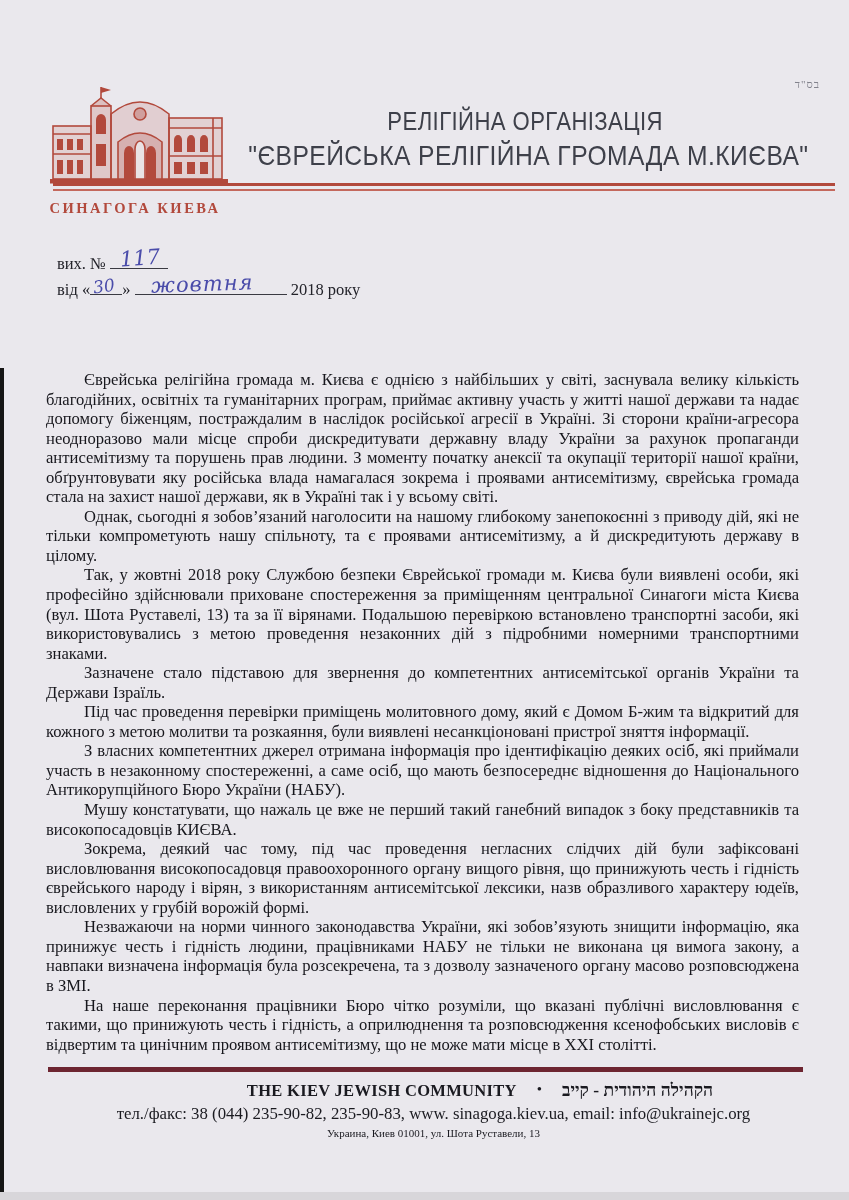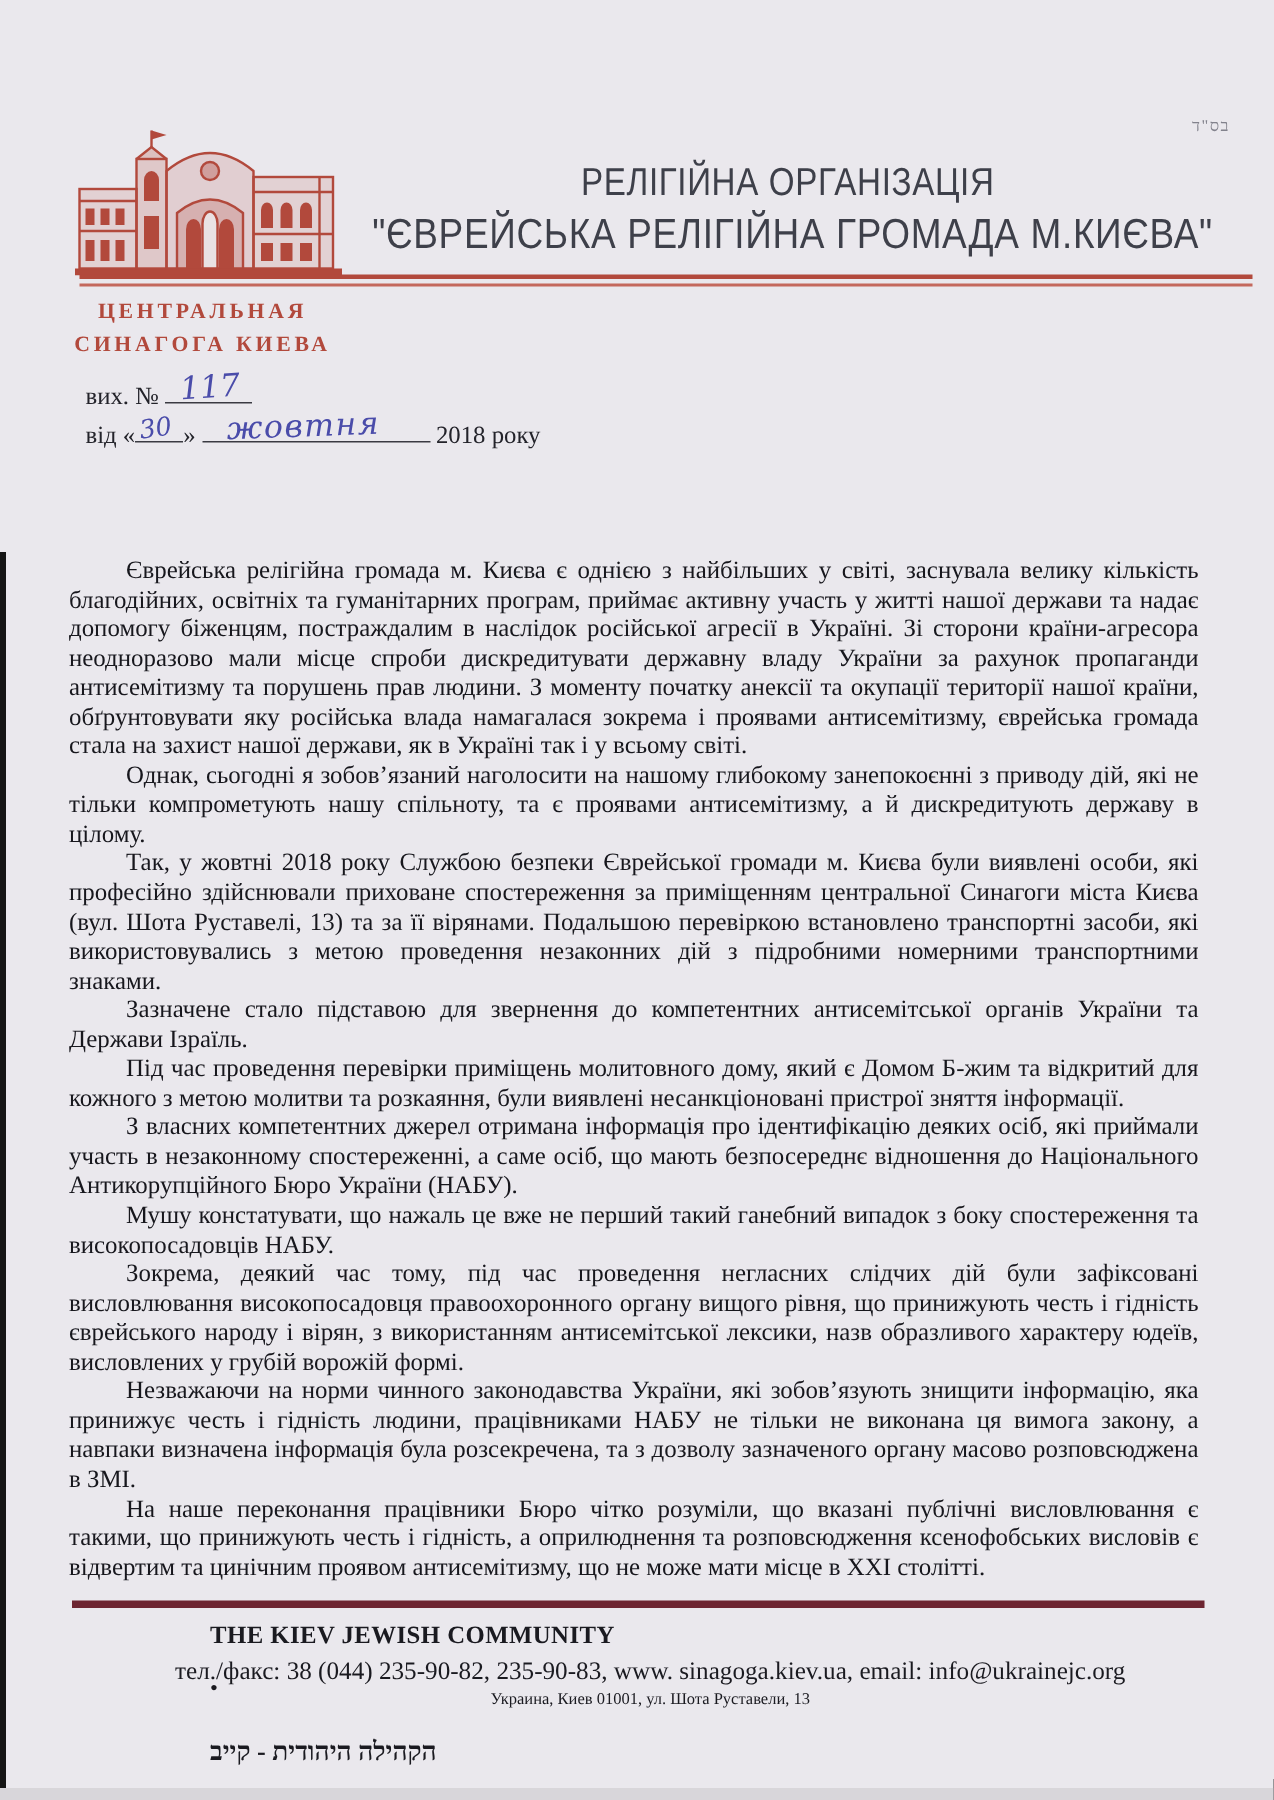--- a/index.html
+++ b/index.html
@@ -45,21 +45,21 @@
   .doc-title{position:absolute;left:57px;top:331px;width:753px;text-align:center;
       font-weight:bold;font-size:17.5px;letter-spacing:.4px;color:#131318;}
   .body-text{position:absolute;left:46px;top:370px;width:753px;}
   .body-text p{margin:0;font-size:16.6px;line-height:19.55px;text-align:justify;
       text-indent:38px;color:#17171d;}
 
   
   .footer-rule{position:absolute;left:48px;top:1067px;width:755px;height:4.5px;background:#6d2531;}
   .footer-l1{position:absolute;left:140px;top:1080px;width:680px;
       display:flex;justify-content:center;align-items:baseline;gap:20px;
-      font-size:16.5px;color:#1a1a20;flex-direction:column;}
+      font-size:16.5px;color:#1a1a20;}
   .footer-l1 .en{font-weight:bold;letter-spacing:.3px;}
   .footer-l1 .he{font-size:17.5px;font-weight:bold;text-align:right;}
   .footer-l1 .dot{font-size:15px;position:relative;top:-2px;}
   .footer-l2{position:absolute;left:57px;top:1104px;width:753px;text-align:center;font-size:16.8px;color:#1a1a20;}
   .footer-l3{position:absolute;left:57px;top:1127px;width:753px;text-align:center;font-size:11px;color:#1a1a20;}
 </style>
 </head>
 <body>
 
 <div class="page">
@@ -103,21 +103,20 @@
     <line x1="119" y1="72" x2="172" y2="72"></line>
     <path d="M124,68 v-12 a4,5 0 0 1 8,0 v12 z" fill="#b2493c" stroke="none"></path>
     <path d="M137,68 v-12 a4,5 0 0 1 8,0 v12 z" fill="#b2493c" stroke="none"></path>
     <path d="M150,68 v-12 a4,5 0 0 1 8,0 v12 z" fill="#b2493c" stroke="none"></path>
     <rect x="124" y="78" width="8" height="12" fill="#b2493c" stroke="none"></rect>
     <rect x="137" y="78" width="8" height="12" fill="#b2493c" stroke="none"></rect>
     <rect x="150" y="78" width="8" height="12" fill="#b2493c" stroke="none"></rect>
     <line x1="163" y1="34" x2="163" y2="95"></line>
   </svg>
   <div class="logo-caption">
-    <div>ЦЕНТРАЛЬНАЯ</div>
     <div>СИНАГОГА КИЕВА</div>
   </div>
 
   <div class="org-title">
     <span class="org-line1">РЕЛІГІЙНА ОРГАНІЗАЦІЯ</span><br>
     <span class="org-line2">"ЄВРЕЙСЬКА РЕЛІГІЙНА ГРОМАДА М.КИЄВА"</span>
   </div>
   <div class="rule1"></div>
   <div class="rule2"></div>
 
@@ -133,21 +132,21 @@
     </div>
   </div>
 
   <div class="body-text">
     <p>Єврейська релігійна громада м. Києва є однією з найбільших у світі, заснувала велику кількість благодійних, освітніх та гуманітарних програм, приймає активну участь у житті нашої держави та надає допомогу біженцям, постраждалим в наслідок російської агресії в Україні. Зі сторони країни-агресора неодноразово мали місце спроби дискредитувати державну владу України за рахунок пропаганди антисемітизму та порушень прав людини. З моменту початку анексії та окупації території нашої країни, обґрунтовувати яку російська влада намагалася зокрема і проявами антисемітизму, єврейська громада стала на захист нашої держави, як в Україні так і у всьому світі.</p>
     <p>Однак, сьогодні я зобов’язаний наголосити на нашому глибокому занепокоєнні з приводу дій, які не тільки компрометують нашу спільноту, та є проявами антисемітизму, а й дискредитують державу в цілому.</p>
     <p>Так, у жовтні 2018 року Службою безпеки Єврейської громади м. Києва були виявлені особи, які професійно здійснювали приховане спостереження за приміщенням центральної Синагоги міста Києва (вул. Шота Руставелі, 13) та за її вірянами. Подальшою перевіркою встановлено транспортні засоби, які використовувались з метою проведення незаконних дій з підробними номерними транспортними знаками.</p>
     <p>Зазначене стало підставою для звернення до компетентних антисемітської органів України та Держави Ізраїль.</p>
     <p>Під час проведення перевірки приміщень молитовного дому, який є Домом Б-жим та відкритий для кожного з метою молитви та розкаяння, були виявлені несанкціоновані пристрої зняття інформації.</p>
     <p>З власних компетентних джерел отримана інформація про ідентифікацію деяких осіб, які приймали участь в незаконному спостереженні, а саме осіб, що мають безпосереднє відношення до Національного Антикорупційного Бюро України (НАБУ).</p>
-    <p>Мушу констатувати, що нажаль це вже не перший такий ганебний випадок з боку спостереження та високопосадовців НАБУ.</p>
+    <p>Мушу констатувати, що нажаль це вже не перший такий ганебний випадок з боку представників та високопосадовців КИЄВА.</p>
     <p>Зокрема, деякий час тому, під час проведення негласних слідчих дій були зафіксовані висловлювання високопосадовця правоохоронного органу вищого рівня, що принижують честь і гідність єврейського народу і вірян, з використанням антисемітської лексики, назв образливого характеру юдеїв, висловлених у грубій ворожій формі.</p>
     <p>Незважаючи на норми чинного законодавства України, які зобов’язують знищити інформацію, яка принижує честь і гідність людини, працівниками НАБУ не тільки не виконана ця вимога закону, а навпаки визначена інформація була розсекречена, та з дозволу зазначеного органу масово розповсюджена в ЗМІ.</p>
     <p>На наше переконання працівники Бюро чітко розуміли, що вказані публічні висловлювання є такими, що принижують честь і гідність, а оприлюднення та розповсюдження ксенофобських висловів є відвертим та цинічним проявом антисемітизму, що не може мати місце в XXI столітті.</p>
   </div>
 
   <div class="footer-rule"></div>
   <div class="footer-l1">
     <span class="en">THE KIEV JEWISH COMMUNITY</span>
     <span class="dot">•</span>
     <span class="he" dir="rtl">הקהילה היהודית - קייב</span>

